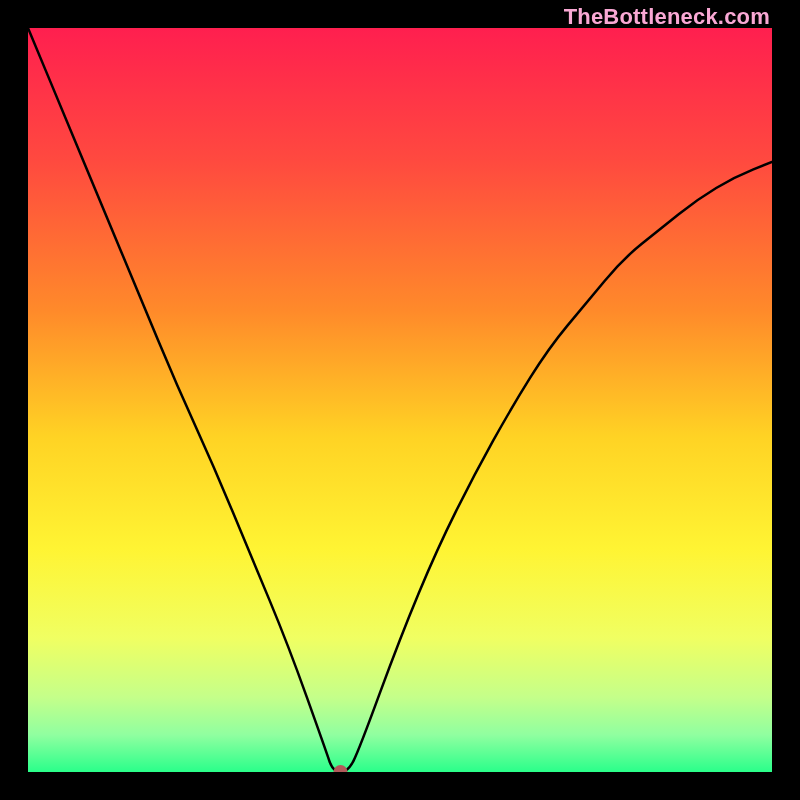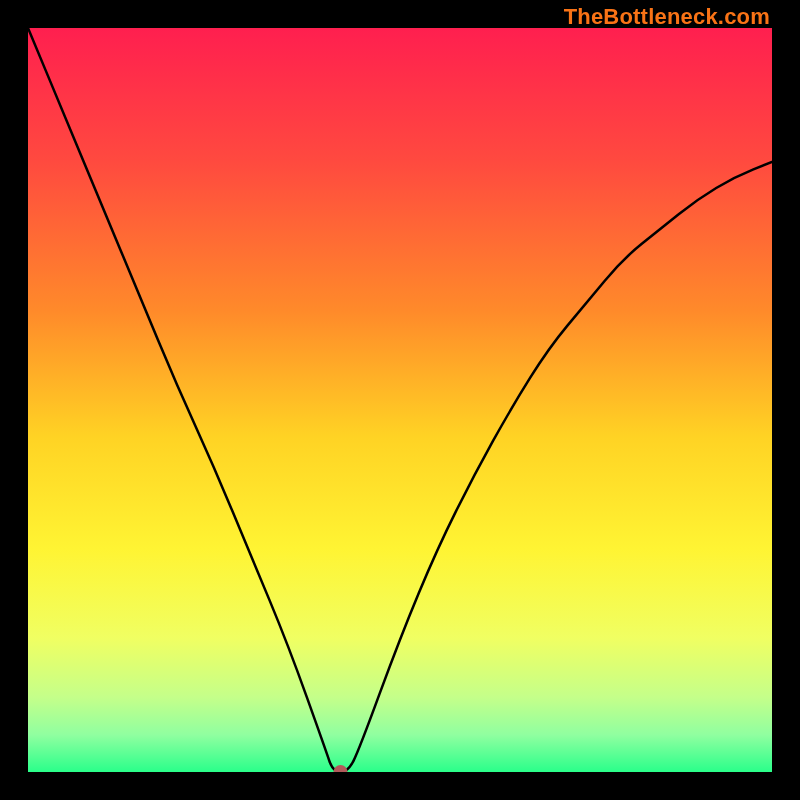--- a/index.html
+++ b/index.html
@@ -20,21 +20,21 @@
     position: absolute;
     left: 28px;
     top: 28px;
     width: 744px;
     height: 744px;
   }
   .watermark {
     position: absolute;
     top: 4px;
     right: 30px;
-    color: #f97316;
+    color: #f9a8d4;
     font-size: 22px;
     font-weight: 600;
     letter-spacing: 0.2px;
     user-select: none;
   }
   svg { display: block; }
 </style>
 </head>
 <body>
 

